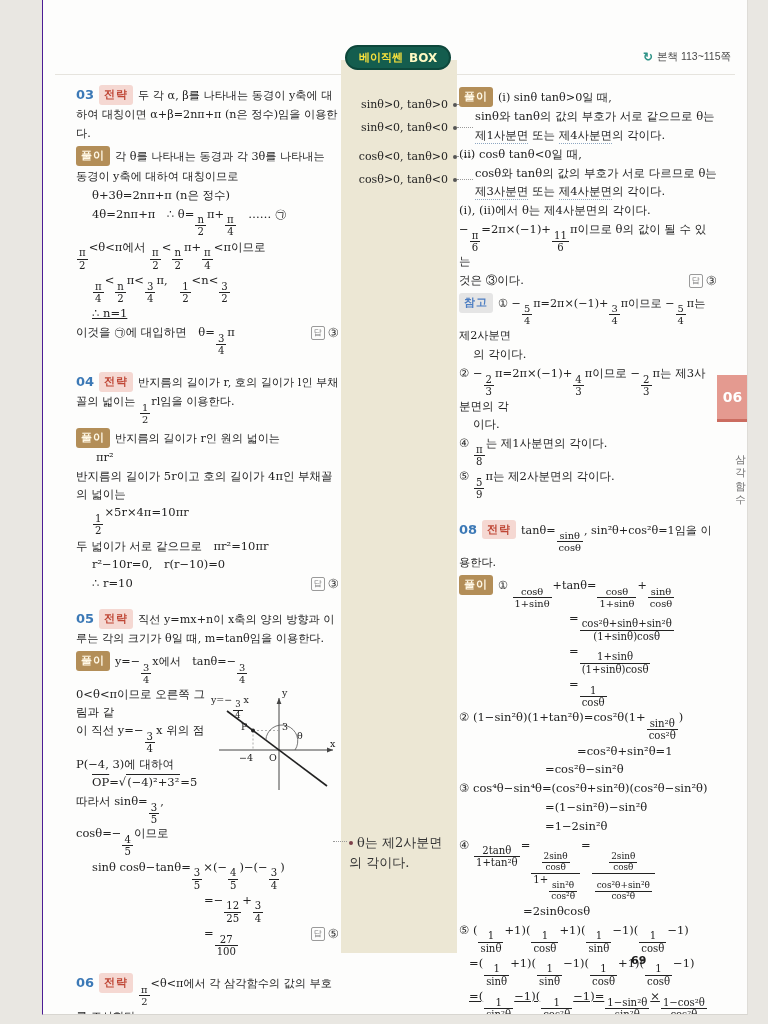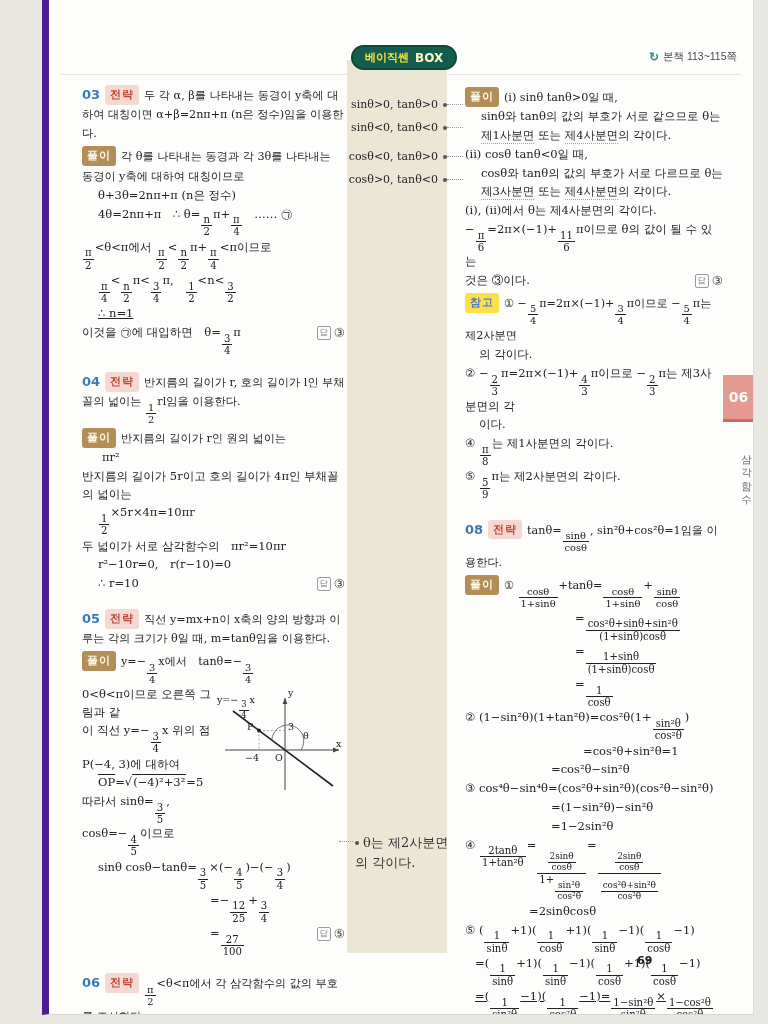--- a/index.html
+++ b/index.html
@@ -1,52 +1,52 @@
 <!DOCTYPE html>
 <html><head>
 <meta charset="utf-8">
 <style>
   html,body{margin:0;padding:0;}
   body{width:768px;height:1024px;background:#e9e7e2;position:relative;
        font-family:"Liberation Sans",sans-serif;color:#222;}
   .page{position:absolute;left:42px;top:0;width:704px;height:1014px;background:#fdfdfc;
-        border-left:7px solid #4c1d95;border-right:1px solid #dedcd7;border-bottom:1px solid #d8d6d1;
+        border-left:1px solid #4c1d95;border-right:1px solid #dedcd7;border-bottom:1px solid #d8d6d1;
         overflow:hidden;}
   .hr-line{position:absolute;left:12px;right:12px;top:74px;border-top:1px solid #e6e4de;}
   
   .box-badge{position:absolute;left:302px;top:45px;z-index:3;display:flex;align-items:center;gap:6px;
              background:#145d4e;border:2px solid #0d473b;border-radius:13px;padding:3px 12px;}
   .bb1{color:#f8e13c;font-size:11px;font-weight:bold;}
   .bb2{color:#fef9c3;font-size:12px;font-weight:bold;font-family:"DejaVu Sans",sans-serif;}
   .book-ref{position:absolute;right:16px;top:50px;font-size:10.5px;color:#4a4a4a;
             display:flex;align-items:center;gap:4px;}
   .refresh-icon{color:#2f9387;font-weight:bold;font-size:12px;}
   
-  .strip{position:absolute;left:298px;top:60px;width:100px;height:893px;background:#ece7d4;overflow:visible;}
+  .strip{position:absolute;left:298px;top:60px;width:116px;height:893px;background:#ece7d4;overflow:visible;}
   .conds{padding-top:38px;}
   .cond{display:flex;justify-content:flex-end;align-items:center;font-size:11px;margin:0 2px 10px 0;
         font-family:"DejaVu Serif","Liberation Serif",serif;}
   .cond.gap{margin-top:16px;}
   .bdot{width:4px;height:4px;border-radius:50%;background:#555;margin-left:5px;flex:none;}
   .clead{width:16px;border-bottom:1px dotted #9a9a9a;margin-right:-18px;flex:none;}
   .note{position:absolute;left:8px;top:773px;width:102px;font-size:13px;line-height:1.55;color:#333;}
   .nbul{width:4px;height:4px;border-radius:50%;background:#7c3f49;display:inline-block;margin-right:4px;vertical-align:2px;}
   .nlead{position:absolute;left:-16px;top:8px;width:14px;border-bottom:1px dotted #9a9a9a;}
   
   .col-l{position:absolute;left:33px;top:84px;width:263px;}
   .col-r{position:absolute;left:416px;top:84px;width:258px;}
   
   .prob{margin-bottom:15px;}
   .prob-head{margin:0 0 3px;line-height:1.62;font-size:11.2px;}
   .pno{color:#3c79b6;font-weight:bold;font-size:13px;margin-right:5px;font-family:"DejaVu Sans",sans-serif;}
   .badge{display:inline-block;font-size:11px;padding:1px 5px;border-radius:3px;margin-right:5px;
          vertical-align:1px;font-weight:bold;letter-spacing:1px;}
   .strat{background:#f5d8d2;color:#bf4736;}
   .sol{background:#b38e58;color:#fff8e6;}
-  .ref{background:#fde047;color:#4d7ec2;}
+  .ref{background:#e5e5e5;color:#4d7ec2;}
   .sol-intro{margin:3px 0 1px;line-height:1.62;font-size:11.2px;}
   .line{line-height:1.55;font-size:11.5px;margin:1px 0;min-height:15px;}
   .math{font-family:"DejaVu Serif","Liberation Serif",serif;}
   .ansr{float:right;margin-left:6px;}
   .abox{display:inline-block;border:1px solid #9a9a9a;color:#777;font-size:8px;line-height:1;
         padding:2px 2px;border-radius:2px;margin-right:3px;vertical-align:2px;}
   .acir{font-size:12.5px;color:#333;}
   
   .frac{display:inline-flex;flex-direction:column;text-align:center;vertical-align:-0.55em;
         line-height:1.12;font-size:0.88em;margin:0 1px;}
@@ -222,21 +222,21 @@
           <div class="line" style="padding-left: 16px;">
             
             <span class="math"><span class="frac">
                 <span class="fn">1</span>
                 <span class="fd">2</span>
               </span>×5r×4π=10πr</span>
           </div>
 
           <div class="line">
             
-            <span class="math">두 넓이가 서로 삼각함수의 πr²=10πr</span>
+            <span class="math">두 넓이가 서로 같으므로 πr²=10πr</span>
           </div>
 
           <div class="line" style="padding-left: 16px;">
             
             <span class="math">r²−10r=0, r(r−10)=0</span>
           </div>
 
           <div class="line" style="padding-left: 16px;">
             <span class="ansr"><span class="abox">답</span><span class="acir">③</span></span>
             <span class="math">∴ r=10</span>

